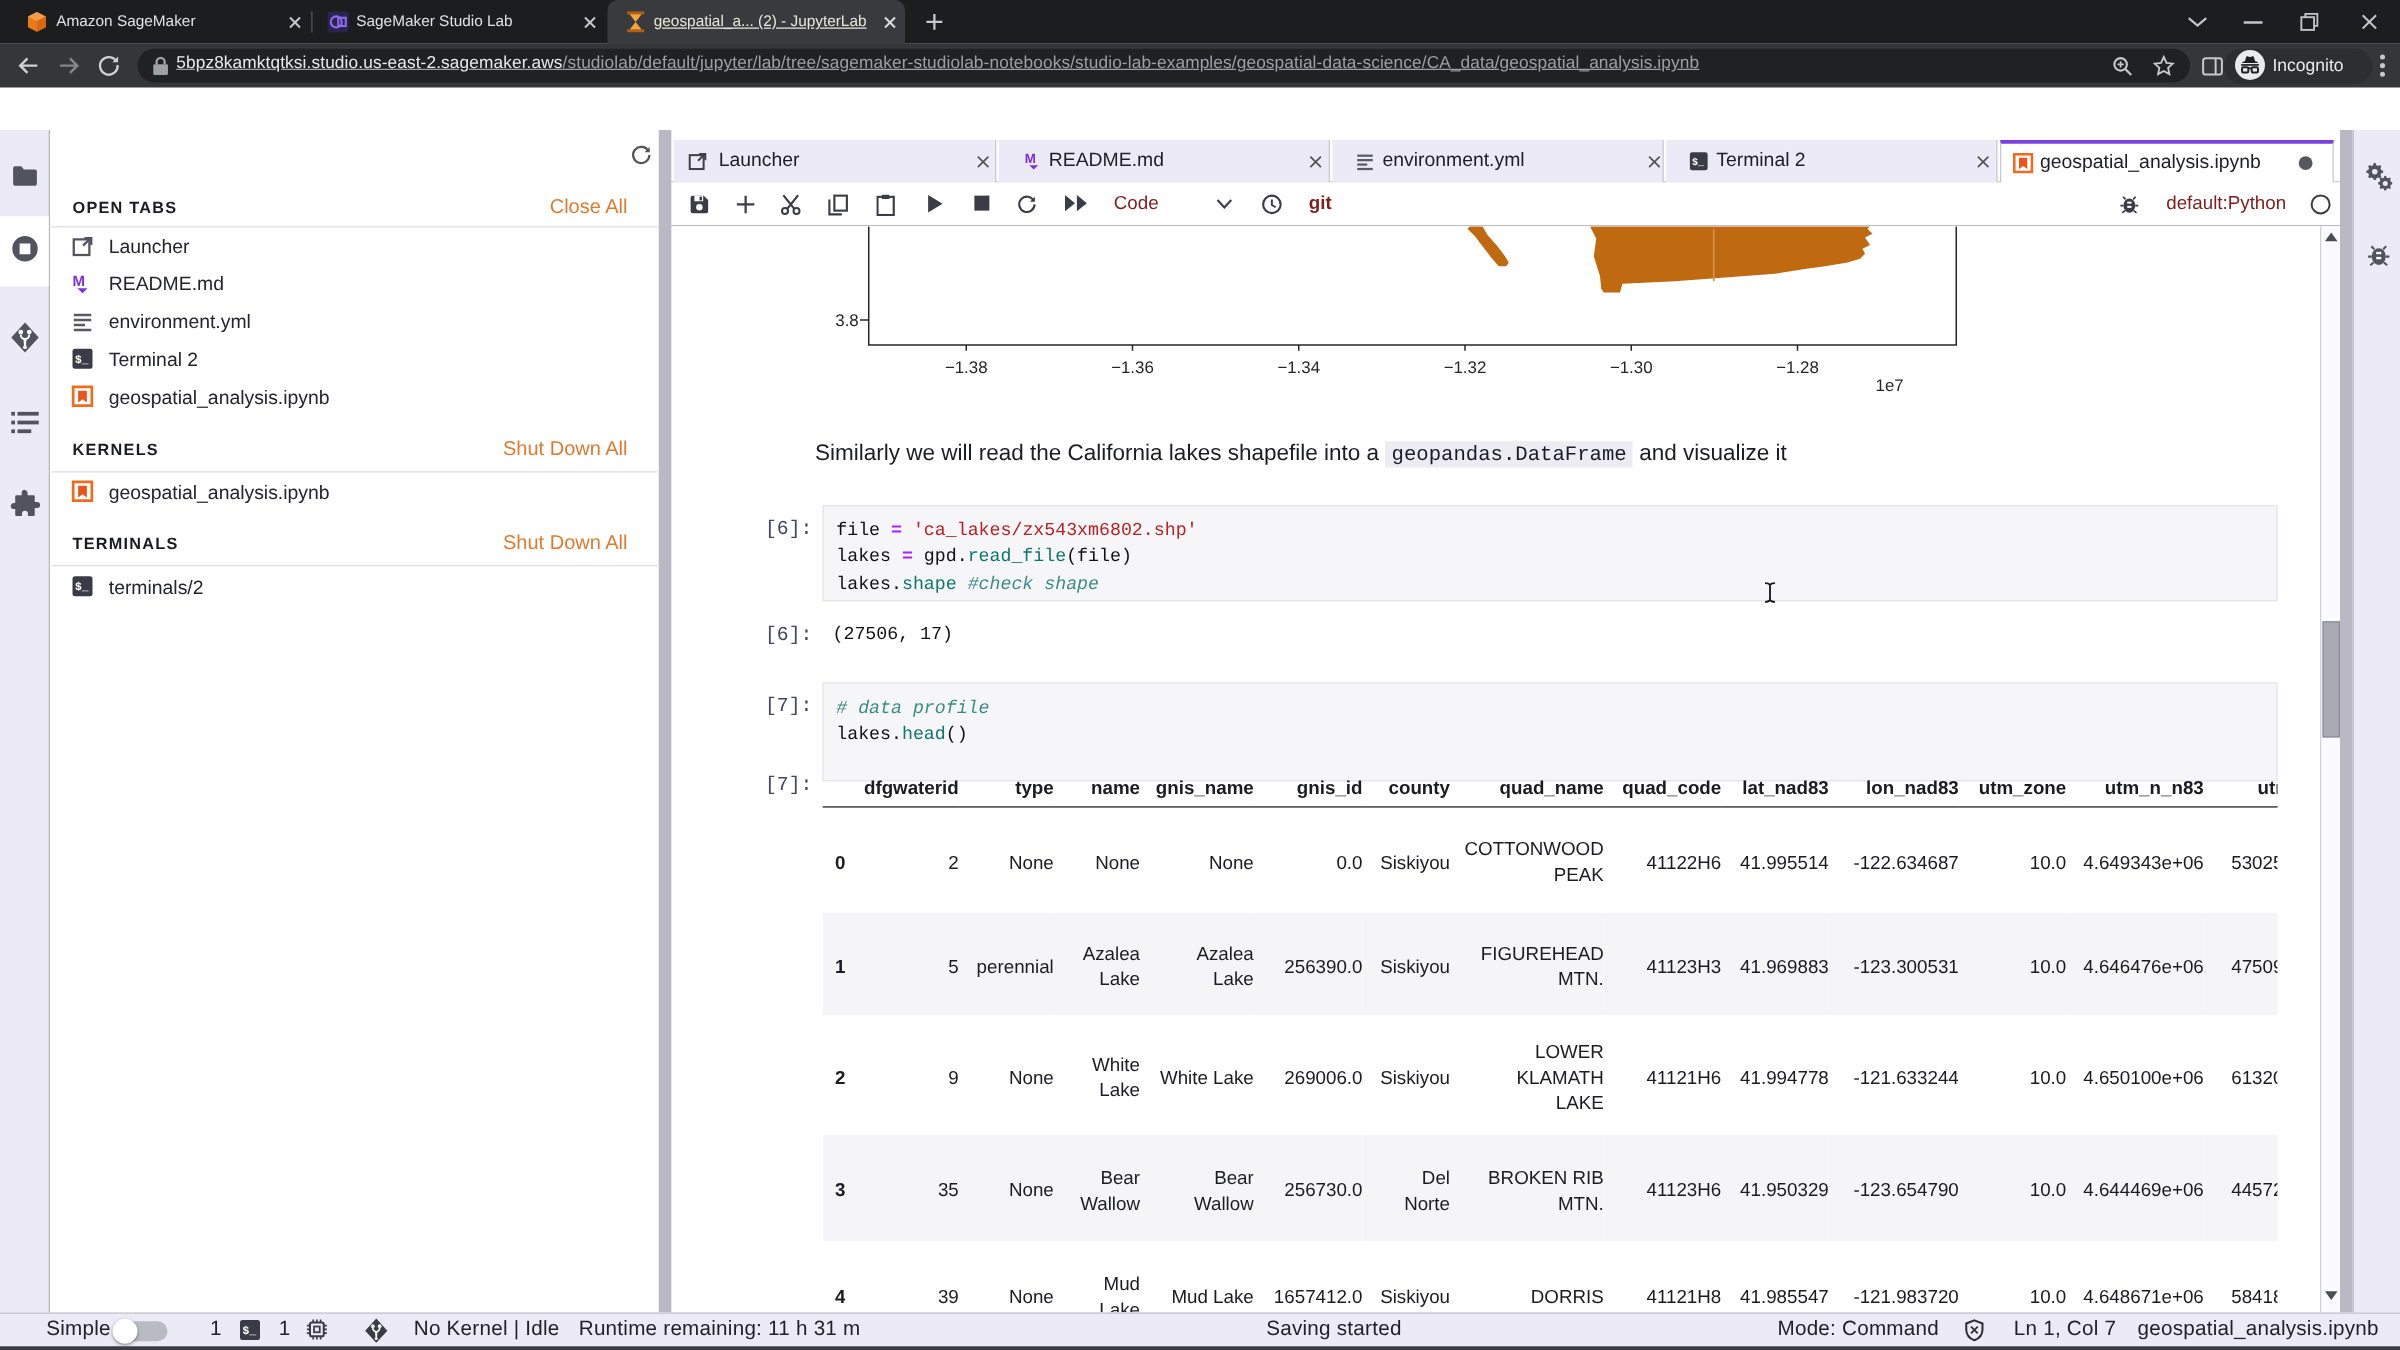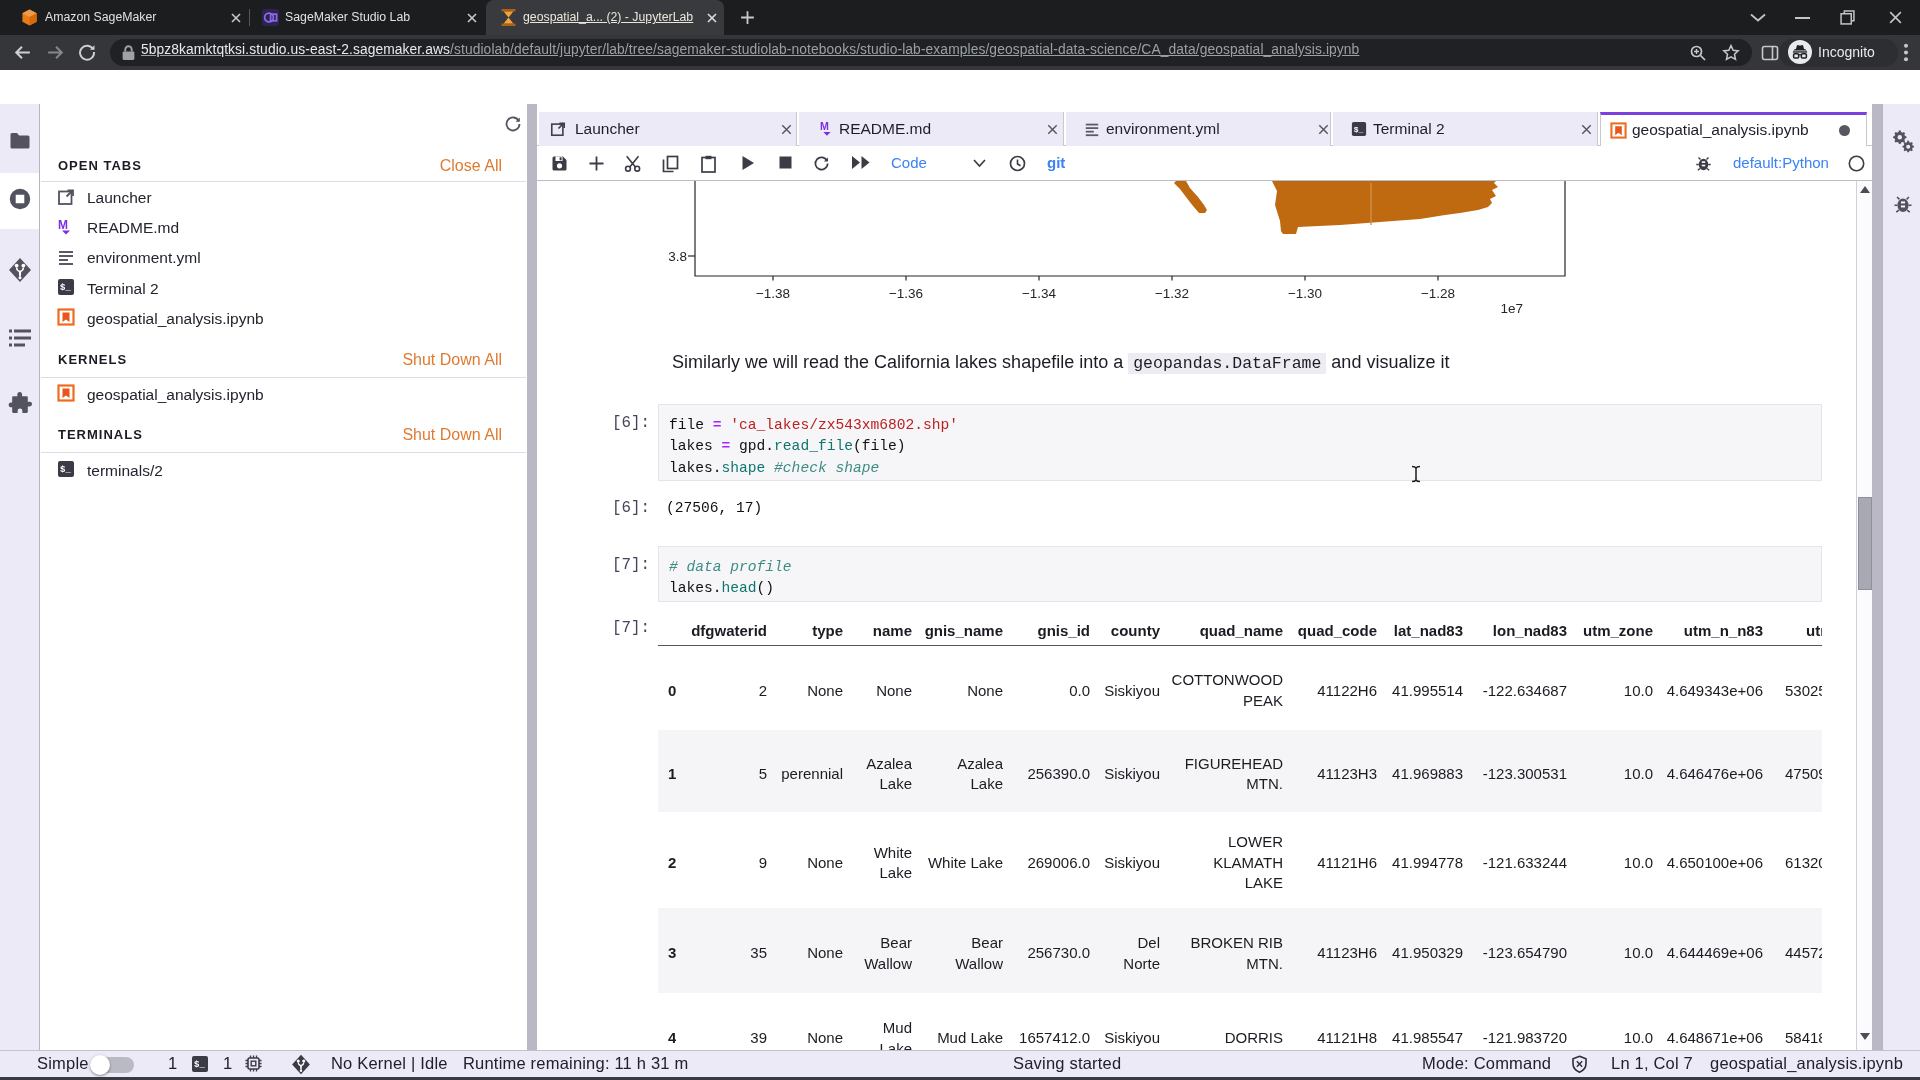--- a/index.html
+++ b/index.html
@@ -56,21 +56,21 @@
   .jtab .lbl { position:absolute; top:8px; font-size:15.5px; color:#1e1e28; white-space:nowrap; }
   .jtab .cx { position:absolute; top:10px; width:15px; height:15px; color:#555; }
   .jtab.active { background:#fff; border-top:3px solid #7b40e0; border-right:1px solid #c8c7d2;
     border-left:1px solid #c8c7d2; height:35px; }
   #mtabs .underline { position:absolute; left:0; top:41px; width:1335px; height:1px; background:#c8c7d2; }
 
   
   #jtool { left:537px; top:146px; width:1335px; height:35px; background:#fff;
     border-bottom:1px solid #bcbcc6; }
   .tic { position:absolute; top:9px; color:#3c3c46; }
-  #jtool .txt { position:absolute; top:8px; font-size:15px; color:#3b82f6; }
+  #jtool .txt { position:absolute; top:8px; font-size:15px; color:#7f1d1d; }
 
   
   #content { left:537px; top:181px; width:1319px; height:869px; background:#fff; overflow:hidden; }
   .prompt { position:absolute; font-family:"Liberation Mono", monospace; font-size:15.8px;
     color:#45455e; }
   .cellbox { position:absolute; left:121px; width:1164px; background:#f6f6f9;
     border:1px solid #e4e4ea; }
   .code { position:absolute; left:10px; top:10px; font-family:"Liberation Mono", monospace;
     font-size:14.6px; line-height:21.4px; color:#111; white-space:pre; }
   .code .s { color:#ba2121; } 
@@ -446,34 +446,34 @@
           <text x="635" y="117">−1.32</text>
         <text x="768" y="117">−1.30</text>
           <text x="901" y="117">−1.28</text>
       </g>
       <text x="986" y="132" font-size="13.5" fill="#262626" text-anchor="end">1e7</text>
       <path d="M639,0 L649,0 L653,7 L661,16 L667,24 L670,29 L668,32 L662,32 L656,25 L649,16 L643,8 L637,2 Z" fill="#bf6a10"></path>
       <path d="M735,0 L740,10 L738,24 L743,40 L744,50 L746,53 L759,53 L761,46 L803,44 L843,41 L883,38 L908,34 L923,32 L941,29 L951,26 L955,22 L953,18 L959,15 L955,9 L961,6 L957,2 L959,0 Z" fill="#bf6a10"></path>
       <path d="M834,2 V44" stroke="#d0914a" stroke-width="1.4"></path>
     </svg>
 
-    <div class="abs" style="left:135px;top:171px;font-size:18px;color:#1c1c26;">Similarly we will read the California lakes shapefile into a <span style="font-family:'Liberation Mono',monospace;font-size:16.5px;background:#ececf2;padding:1px 5px;">geopandas.DataFrame</span> and visualize it</div>
+    <div class="abs" style="left:115px;top:171px;font-size:18px;color:#1c1c26;">Similarly we will read the California lakes shapefile into a <span style="font-family:'Liberation Mono',monospace;font-size:16.5px;background:#ececf2;padding:1px 5px;">geopandas.DataFrame</span> and visualize it</div>
 
     <div class="prompt" style="left:75px;top:233px;">[6]:</div>
     <div class="cellbox" style="top:223px;height:77px;">
       <div class="code">file <span class="o">=</span> <span class="s">'ca_lakes/zx543xm6802.shp'</span>
 lakes <span class="o">=</span> gpd.<span class="f">read_file</span>(file)
 lakes.<span class="f">shape</span> <span class="c">#check shape</span></div>
     </div>
 
     <div class="prompt" style="left:75px;top:318px;">[6]:</div>
     <div class="outtxt" style="left:129px;top:319px;">(27506, 17)</div>
 
     <div class="prompt" style="left:75px;top:375px;">[7]:</div>
-    <div class="cellbox" style="top:365px;height:56px;">
+    <div class="cellbox" style="top:365px;height:79px;">
       <div class="code"><span class="c"># data profile</span>
 lakes.<span class="f">head</span>()</div>
     </div>
 
     <div class="prompt" style="left:75px;top:438px;">[7]:</div>
     <div class="abs" style="left:121px;top:431px;width:1164px;height:438px;overflow:hidden;">
       <table id="dftable" style="width:1227px;">
         <colgroup>
           <col style="width:18px">
             <col style="width:91px">

